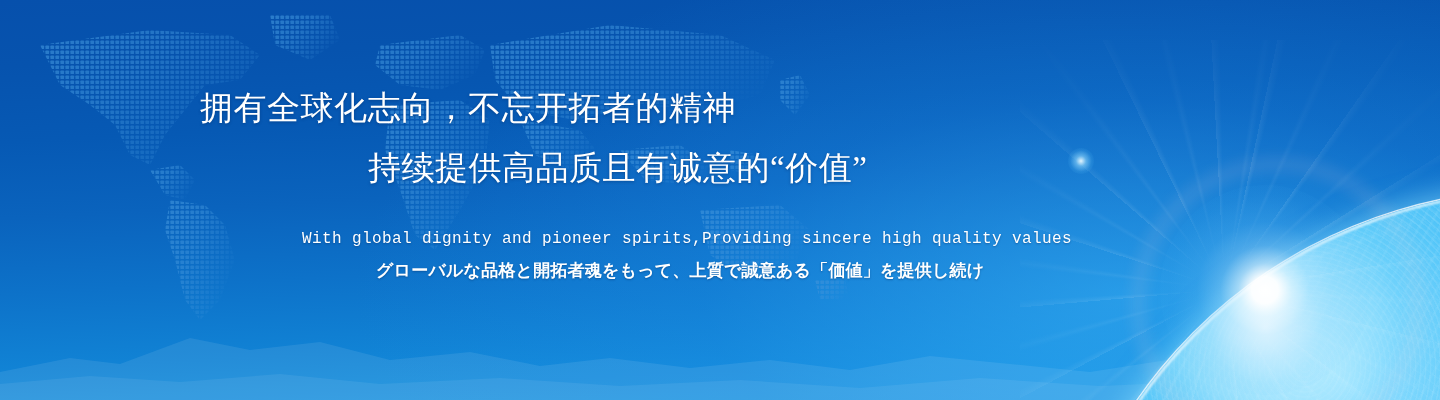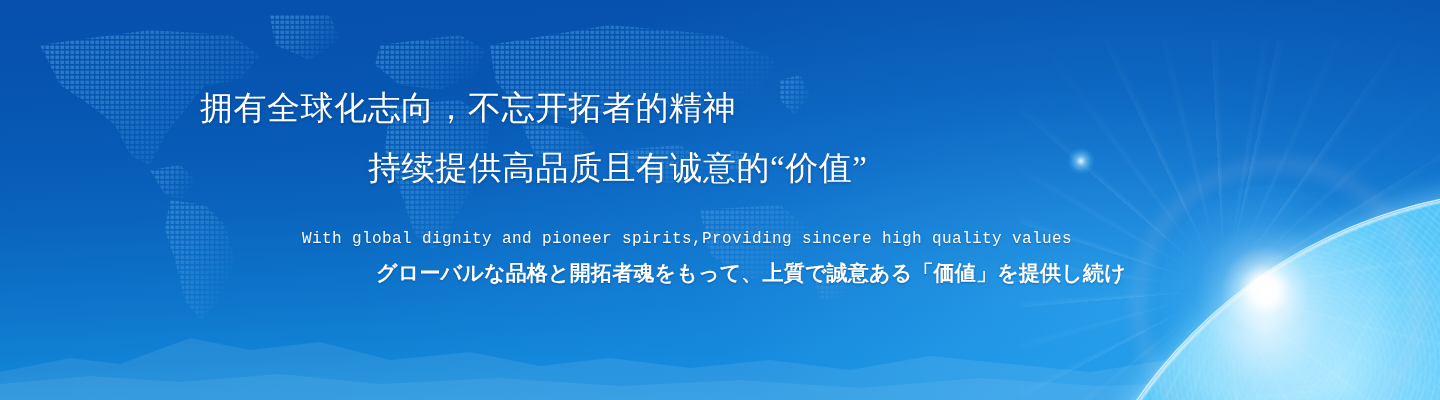--- a/index.html
+++ b/index.html
@@ -205,21 +205,21 @@
     text-shadow: 0 1px 2px rgba(2,40,95,0.40);
     margin-top: 24px;
   }
   .subline-ja {
     position: absolute;
     left: 376px;
     top: 259px;
     color: #ffffff;
     font-family: "DejaVu Sans", "Liberation Sans", sans-serif;
     font-weight: 700;
-    font-size: 21px;
+    font-size: 17px;
     letter-spacing: 0.2px;
     white-space: nowrap;
     text-shadow: 0 1px 2px rgba(2,40,95,0.40);
   }
 </style>
 </head>
 <body>
 
 <div id="banner">
 

